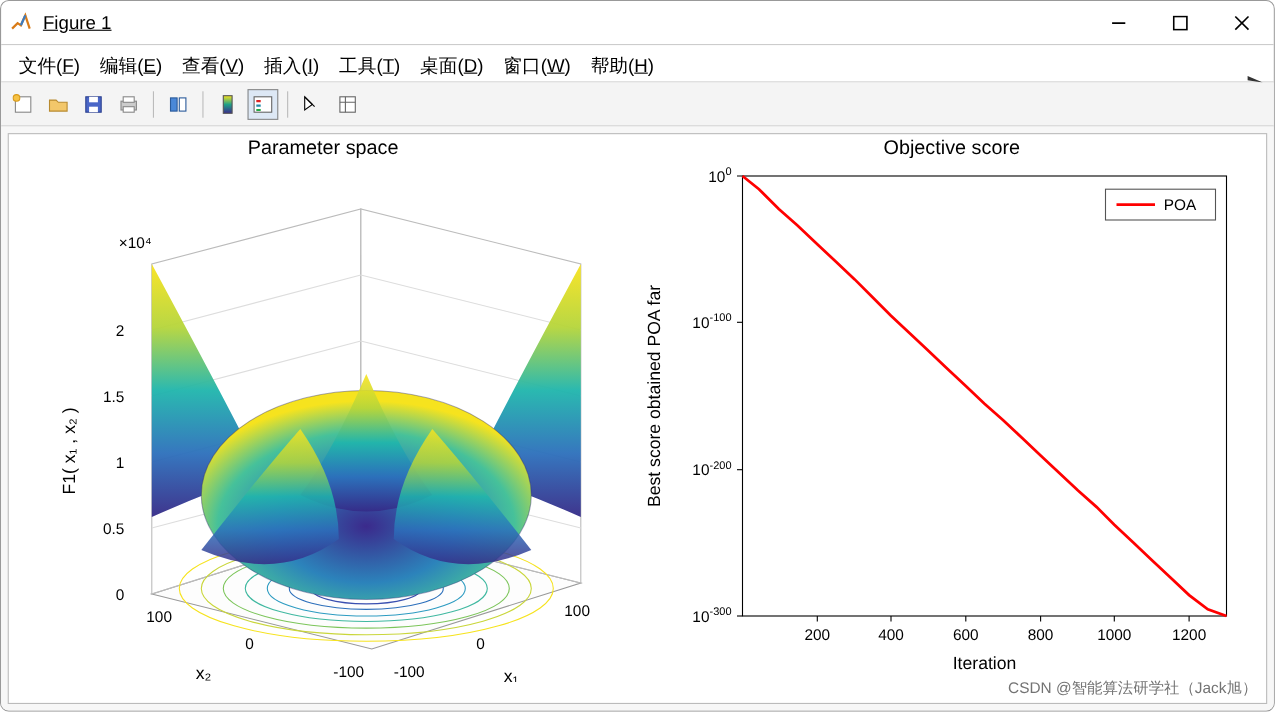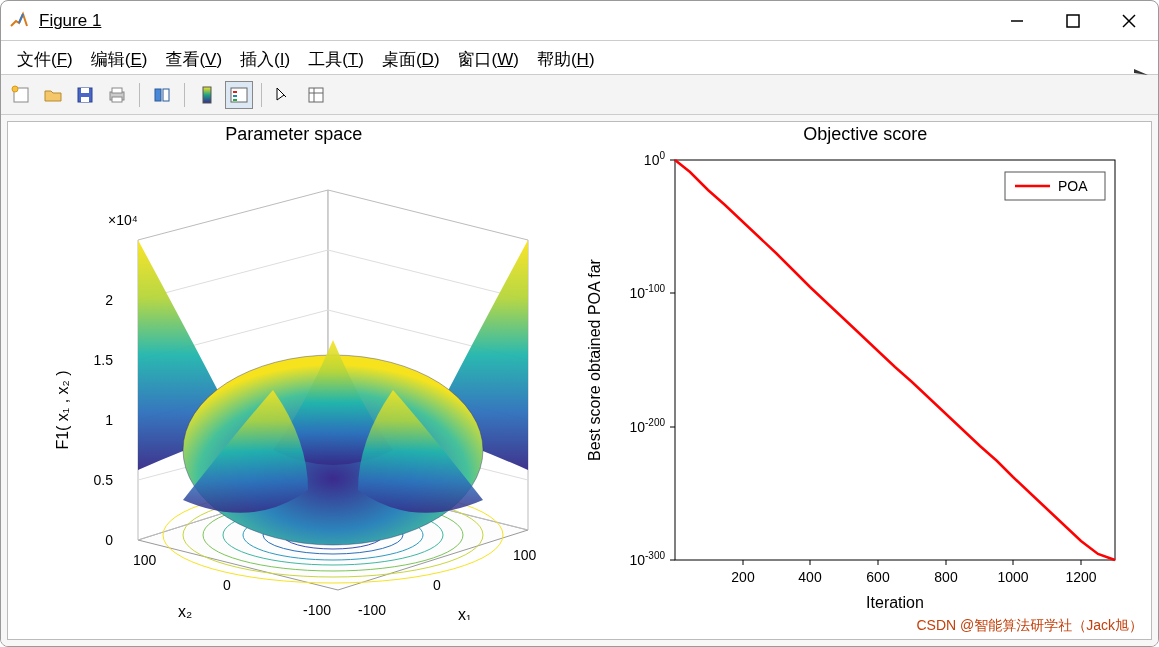--- a/index.html
+++ b/index.html
@@ -18,21 +18,21 @@
   .toolbar { height: 40px; display: flex; align-items: center; padding: 0 6px; border-bottom: 1px solid #ccc; background: #f4f4f4; gap: 4px; }
   .tb-btn { width: 28px; height: 28px; display: flex; align-items: center; justify-content: center; border: 1px solid transparent; }
   .tb-btn.active { border-color: #888; background: #dde8f5; }
   .tb-sep { width: 1px; height: 24px; background: #bbb; margin: 0 4px; }
   .figure-area { flex: 1; position: relative; background: #f7f7f7; padding: 6px; }
   .plots { width: 100%; height: 100%; background: #fff; border: 1px solid #bbb; display: flex; position: relative; }
   .subplot { flex: 1; position: relative; }
   .plot-title { position: absolute; top: 2px; left: 0; right: 0; text-align: center; font-size: 18px; }
   .axes-canvas { position: absolute; }
   
-  .watermark { position: absolute; bottom: 4px; right: 8px; font-size: 14px; color: #c2410c; pointer-events: none; }
+  .watermark { position: absolute; bottom: 4px; right: 8px; font-size: 14px; color: #737373; pointer-events: none; }
   .tick-label { font-size: 14px; fill: #000; }
   .axis-label { font-size: 16px; fill: #000; }
 </style>
 </head>
 <body>
 
 <div class="window">
 
   <div class="titlebar">
     <span class="app-icon">

